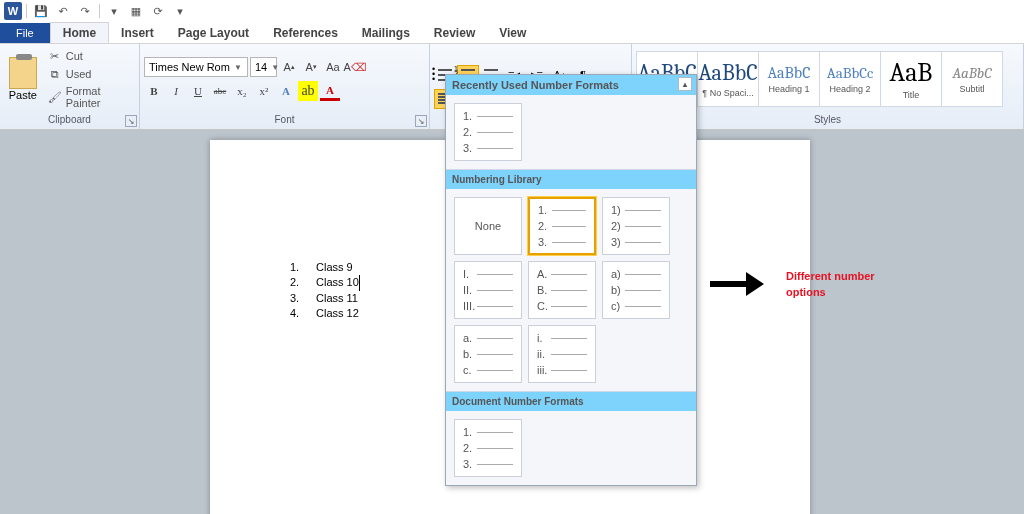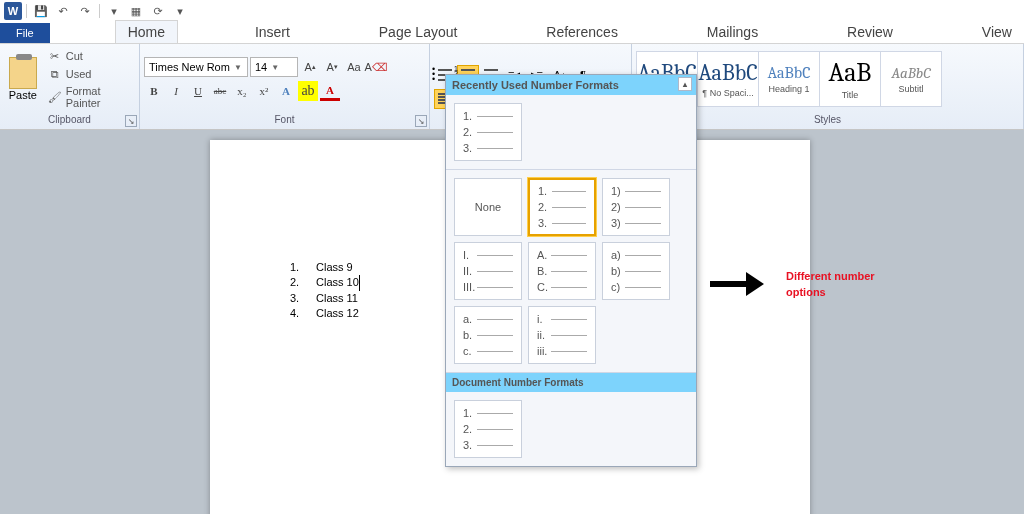--- a/index.html
+++ b/index.html
@@ -7,23 +7,23 @@
 
 
 .titlebar { height:22px; background:#fff; display:flex; align-items:center; }
 .qat { display:flex; align-items:center; gap:2px; padding:0 4px; }
 .wicon { width:18px; height:18px; background:#2b579a; color:#fff; display:flex; align-items:center; justify-content:center; font-weight:bold; font-size:11px; border-radius:2px; }
 .qbtn { width:20px; height:18px; display:flex; align-items:center; justify-content:center; color:#555; cursor:pointer; }
 .qsep { width:1px; height:14px; background:#ccc; margin:0 2px; }
 .titlecenter { flex:1; background:#e81123; color:#fff; text-align:center; line-height:22px; font-size:11px; margin-left:140px; }
 
 
-.tabs { height:22px; display:flex; align-items:end; background:#fff; border-bottom:1px solid #d4d4d4;justify-content:space-between; }
+.tabs { height:22px; display:flex; align-items:end; background:#fff; border-bottom:1px solid #d4d4d4; }
 .filetab { background:#1e4e9c; color:#fff; padding:4px 16px; font-size:11px; }
-.tab { padding:3px 12px; font-size:14px; color:#444; cursor:pointer; }
+.tab { padding:3px 12px; font-size:12px; color:#444; cursor:pointer;font-weight:bold; }
 .tab.active { background:#f1f5fb; border:1px solid #d4d4d4; border-bottom:none; }
 
 
 .ribbon { height:86px; background:linear-gradient(#f6f9fd,#e6edf7); border-bottom:1px solid #c5c5c5; display:flex; }
 .group { border-right:1px solid #c5d0e0; display:flex; flex-direction:column; justify-content:space-between; padding:2px 4px; position:relative; }
 .glabel { text-align:center; font-size:10px; color:#556; padding:2px 0; }
 .gbody { flex:1; display:flex; align-items:center; }
 
 
 .clip-paste { display:flex; flex-direction:column; align-items:center; width:40px; cursor:pointer; }
@@ -152,21 +152,21 @@
     <div class="launcher">↘</div>
   </div>
 
   <div class="group" style="width:290px">
     <div class="gbody" style="flex-direction:column;align-items:flex-start;justify-content:center">
       <div class="font-top">
         <div class="combo" style="width:104px">
             <span>Times New Rom</span>
             <span class="dd">▼</span>
           </div>
-        <div class="combo" style="width:48px">
+        <div class="combo" style="width:27px">
             <span>14</span>
             <span class="dd">▼</span>
           </div>
         <div class="rbtn" style="font-size:13px">
             <span>A</span>
             <sup style="font-size:7px">▴</sup>
           </div>
         <div class="rbtn" style="font-size:10px">
             <span>A</span>
             <sup style="font-size:7px">▾</sup>
@@ -258,20 +258,24 @@
             <div class="prev big">AaBbC</div>
             <div class="nm">¶ Normal</div>
           </div>
         <div class="sitem">
             <div class="prev big">AaBbC</div>
             <div class="nm">¶ No Spaci...</div>
           </div>
         <div class="sitem">
             <div class="prev mid1">AaBbC</div>
             <div class="nm">Heading 1</div>
+          </div>
+        <div class="sitem">
+            <div class="prev mid2">AaBbCc</div>
+            <div class="nm">Heading 2</div>
           </div>
         <div class="sitem">
             <div class="prev huge">AaB</div>
             <div class="nm">Title</div>
           </div>
         <div class="sitem">
             <div class="prev gr">AaBbC</div>
             <div class="nm">Subtitl</div>
           </div>
       </div>
@@ -318,20 +322,21 @@
             <span class="tline"></span>
           </div>
         <div class="tl">
             <span class="tn">3.</span>
             <span class="tline"></span>
           </div>
       </div>
     </div>
   </div>
   <div class="ddsec">
+    <div class="ddhead">Numbering Library</div>
     <div class="thumbs">
       <div class="thumb none">None</div>
       <div class="thumb sel">
         <div class="tl">
             <span class="tn">1.</span>
             <span class="tline"></span>
           </div>
         <div class="tl">
             <span class="tn">2.</span>
             <span class="tline"></span>

